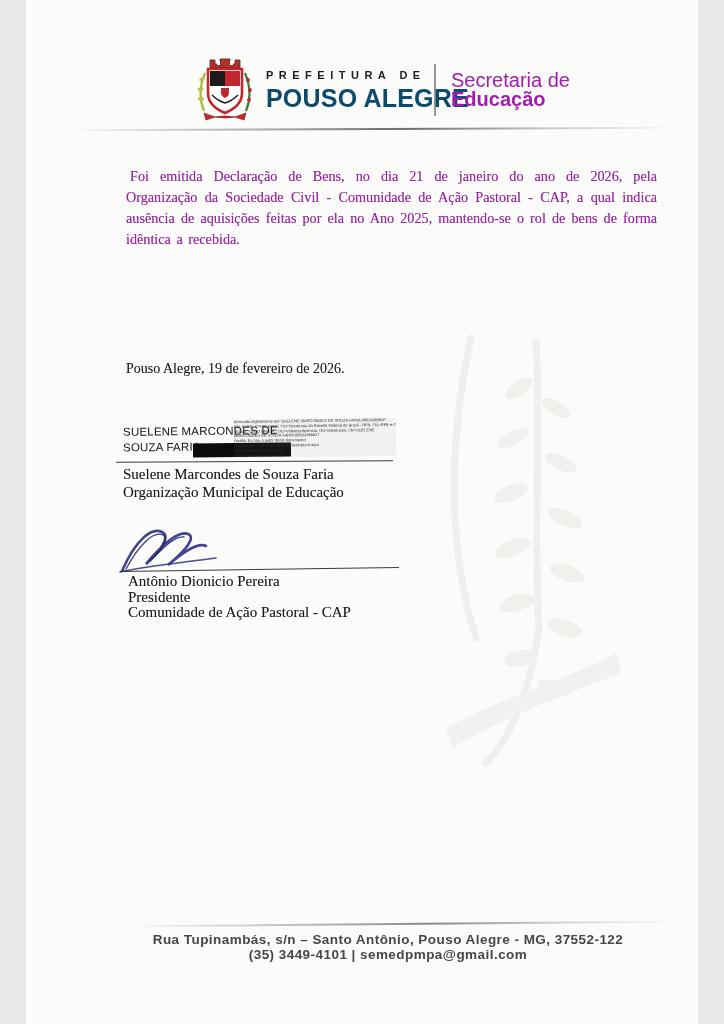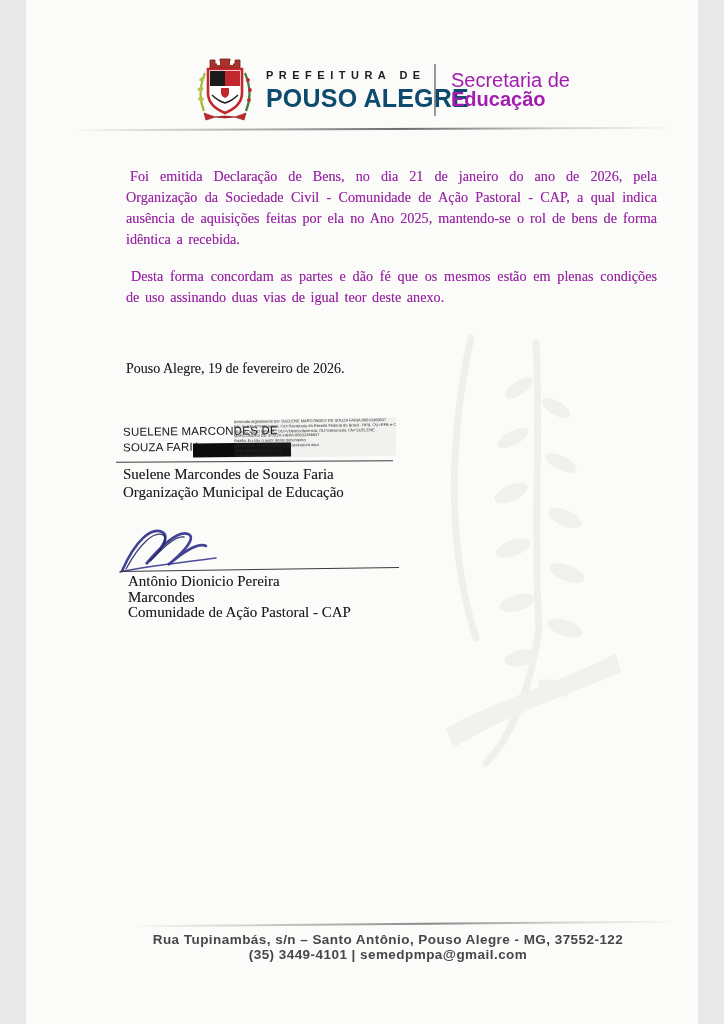--- a/index.html
+++ b/index.html
@@ -91,21 +91,20 @@
   </div>
   <div class="hdr-divider"></div>
   <div class="hdr-sec">
     <div class="l1">Secretaria de</div>
     <div class="l2">Educação</div>
   </div>
 
   <div class="scanline top"></div>
 
   <p class="para p1">Foi emitida Declaração de Bens, no dia 21 de janeiro do ano de 2026, pela Organização da Sociedade Civil - Comunidade de Ação Pastoral - CAP,  a qual indica ausência de aquisições feitas por ela no Ano 2025, mantendo-se o rol de bens de forma idêntica a recebida.</p>
-  <p class="para p2">Desta forma concordam as partes e dão fé que os mesmos estão em plenas condições de uso assinando duas vias de igual teor deste anexo.</p>
   <div class="dateline">Pouso Alegre, 19 de fevereiro de 2026.</div>
 
   <div class="stamp-name n1">SUELENE MARCONDES DE</div>
   <div class="stamp-name n2">SOUZA FARIA</div>
   <div class="redaction"></div>
   <div class="microtext">
     <div>Assinado digitalmente por SUELENE MARCONDES DE SOUZA FARIA:06633366637</div>
     <div>DN: C=BR, O=ICP-Brasil, OU=Secretaria da Receita Federal do Brasil - RFB, OU=RFB e-CPF A3,</div>
     <div>OU=AC VALID BRASIL, OU=Videoconferencia, OU=presencial, CN=SUELENE</div>
     <div>MARCONDES DE SOUZA FARIA:06633366637</div>
@@ -118,21 +117,21 @@
   <div class="sig-caption cap-n1">Suelene Marcondes de Souza Faria</div>
   <div class="sig-caption cap-t1">Organização Municipal de Educação</div>
 
   <svg class="scribble" viewBox="0 0 104 50">
     <path d="M4,46 C18,14 34,2 44,7 C54,12 40,28 28,39 C44,20 60,5 70,9 C80,13 62,30 50,40 C64,28 80,17 88,21" fill="none" stroke="#2e2e8a" stroke-width="2.6" stroke-linecap="round" opacity="0.9"></path>
     <path d="M8,44 C22,18 36,6 45,10 C52,14 42,26 32,36 C46,22 58,10 66,12" fill="none" stroke="#1c1c5e" stroke-width="1.3" stroke-linecap="round" opacity="0.85"></path>
     <path d="M2,47 C30,41 62,38 98,33" fill="none" stroke="#2e2e8a" stroke-width="1.6" stroke-linecap="round" opacity="0.85"></path>
   </svg>
   <div class="sigline s2"></div>
   <div class="sig-caption cap-n2">Antônio Dionicio Pereira</div>
-  <div class="sig-caption cap-t2">Marcondes</div>
+  <div class="sig-caption cap-t2">Presidente</div>
   <div class="sig-caption cap-o2">Comunidade de Ação Pastoral - CAP</div>
 
   <svg class="watermark" viewBox="0 0 215 485">
     <g fill="none" stroke="#eeeeeb" stroke-width="7" stroke-linecap="round">
       <path d="M30,40 C8,140 6,250 35,340"></path>
       <path d="M95,45 C100,130 92,240 98,330"></path>
       <path d="M98,330 C90,390 70,440 45,465"></path>
     </g>
     <g fill="#efefec">
       <ellipse cx="78" cy="90" rx="16" ry="7" transform="rotate(-35 78 90)"></ellipse>

